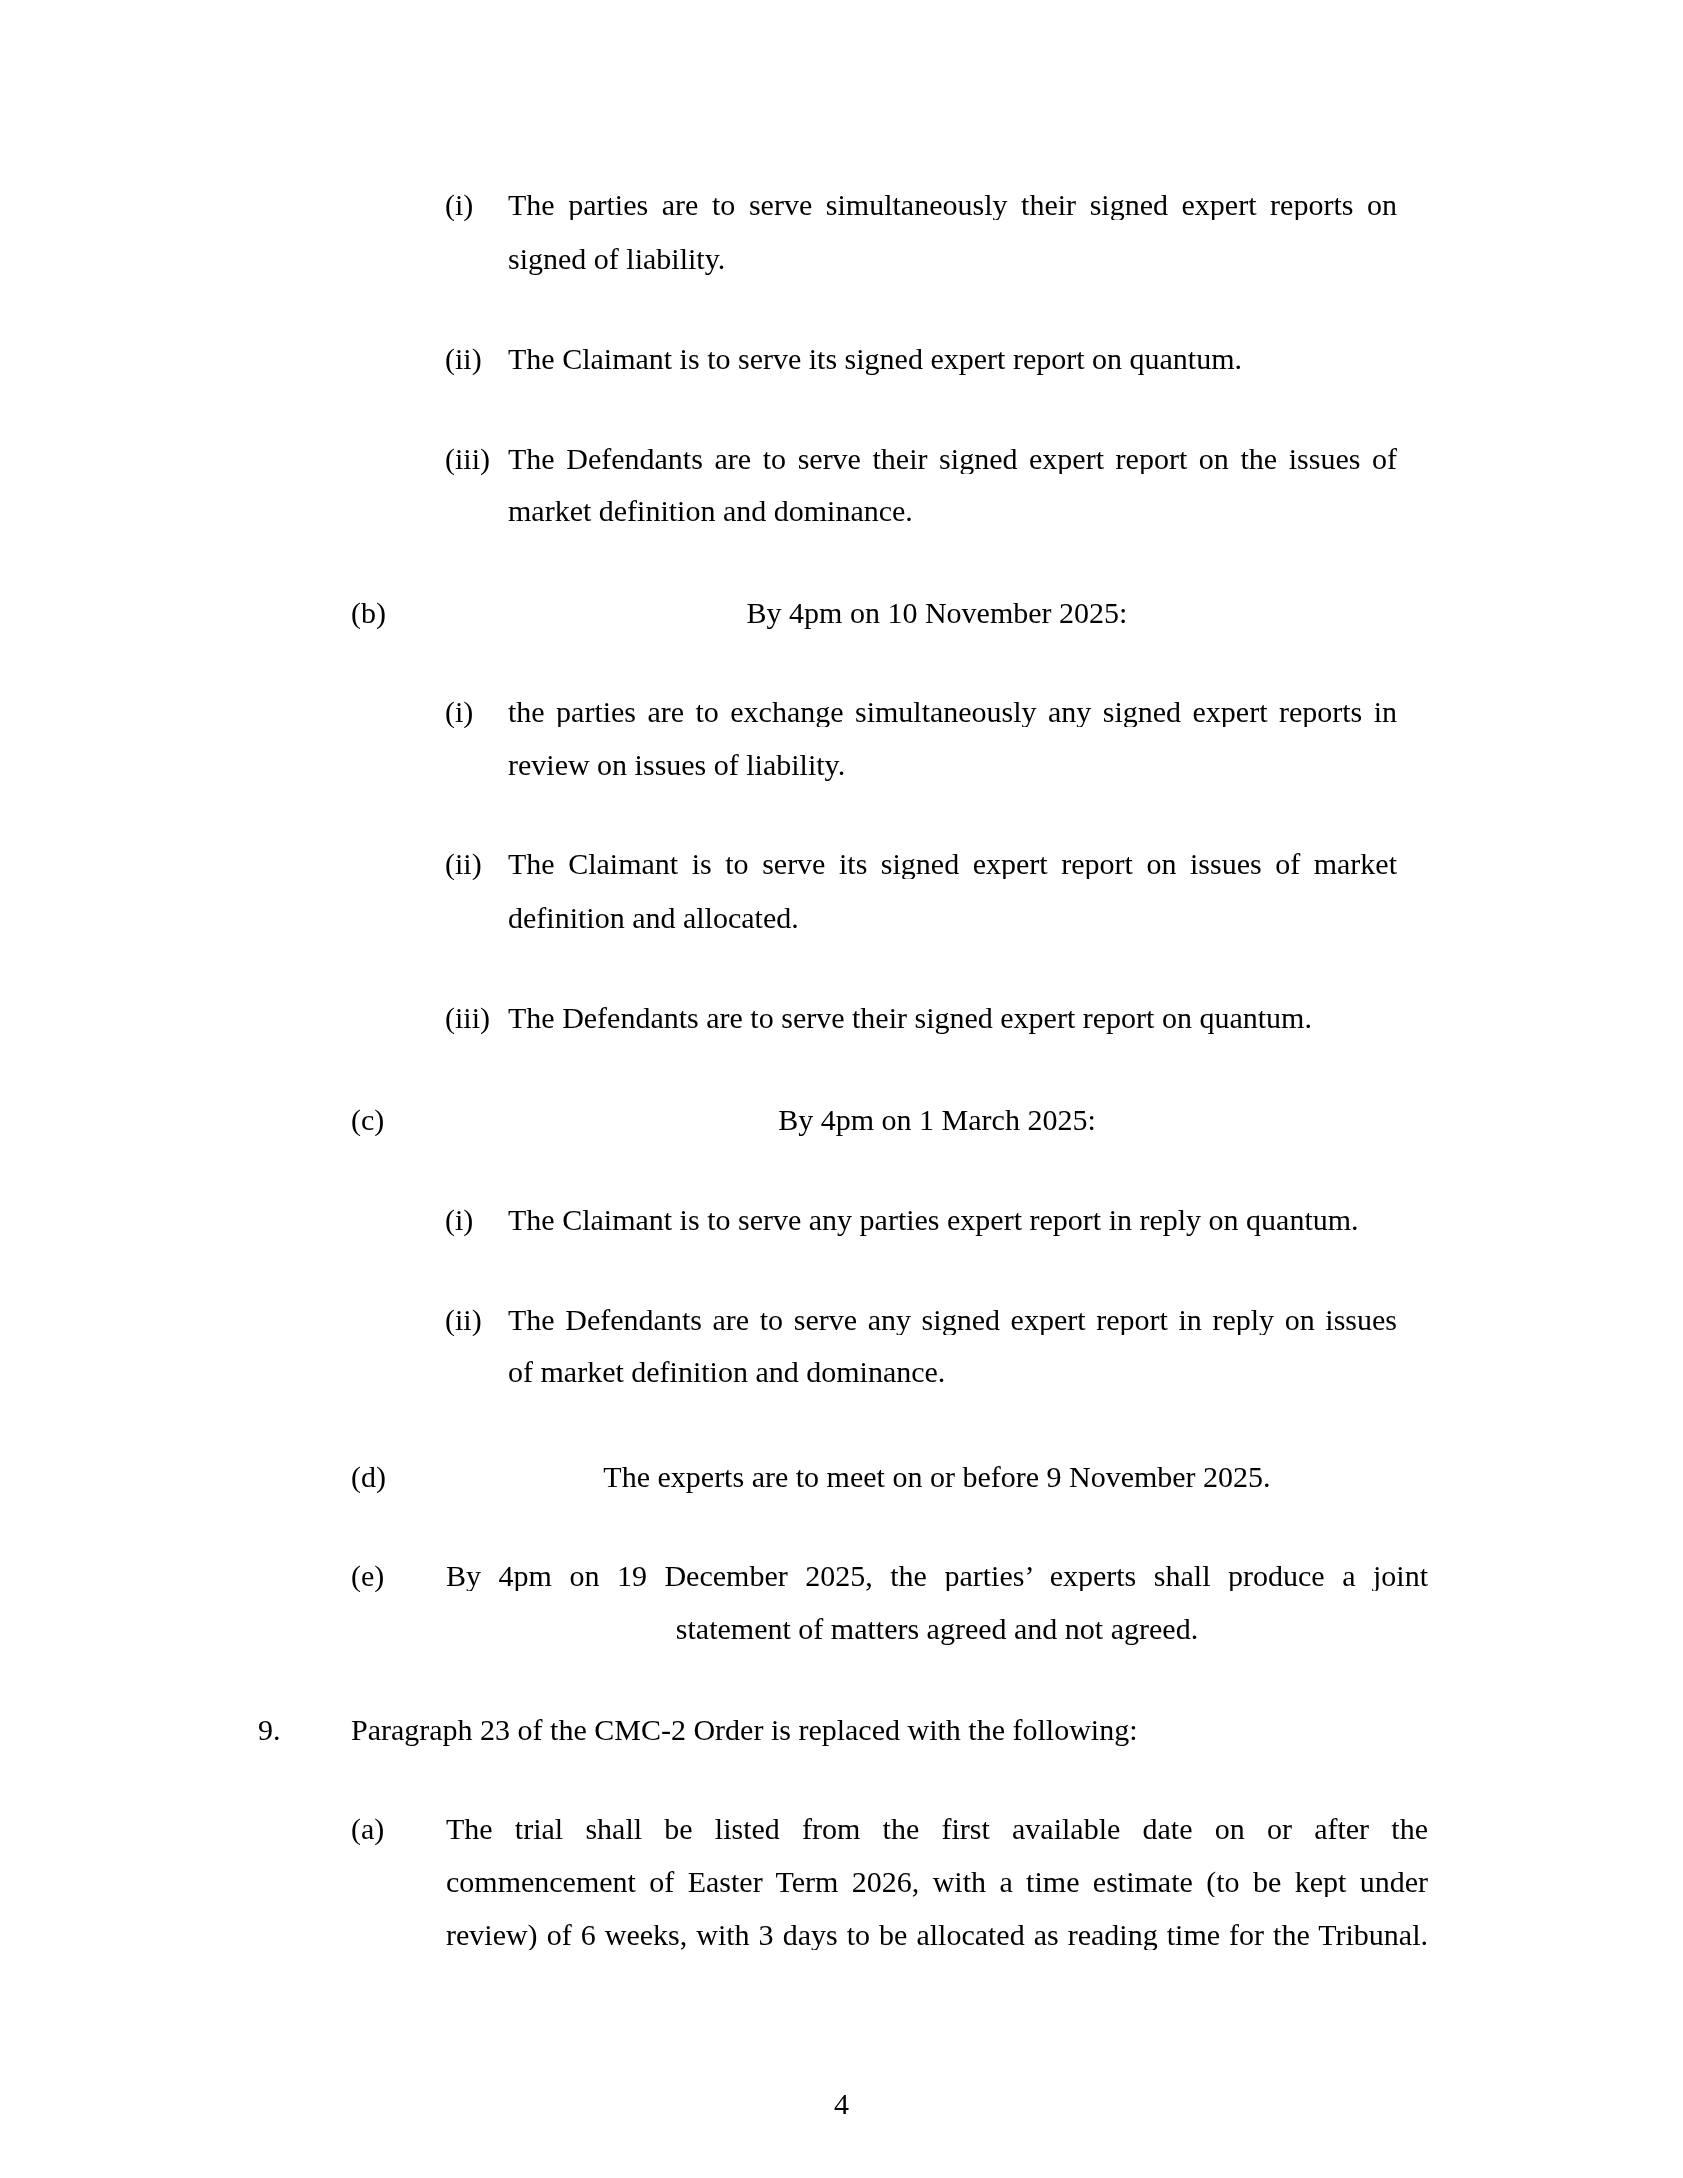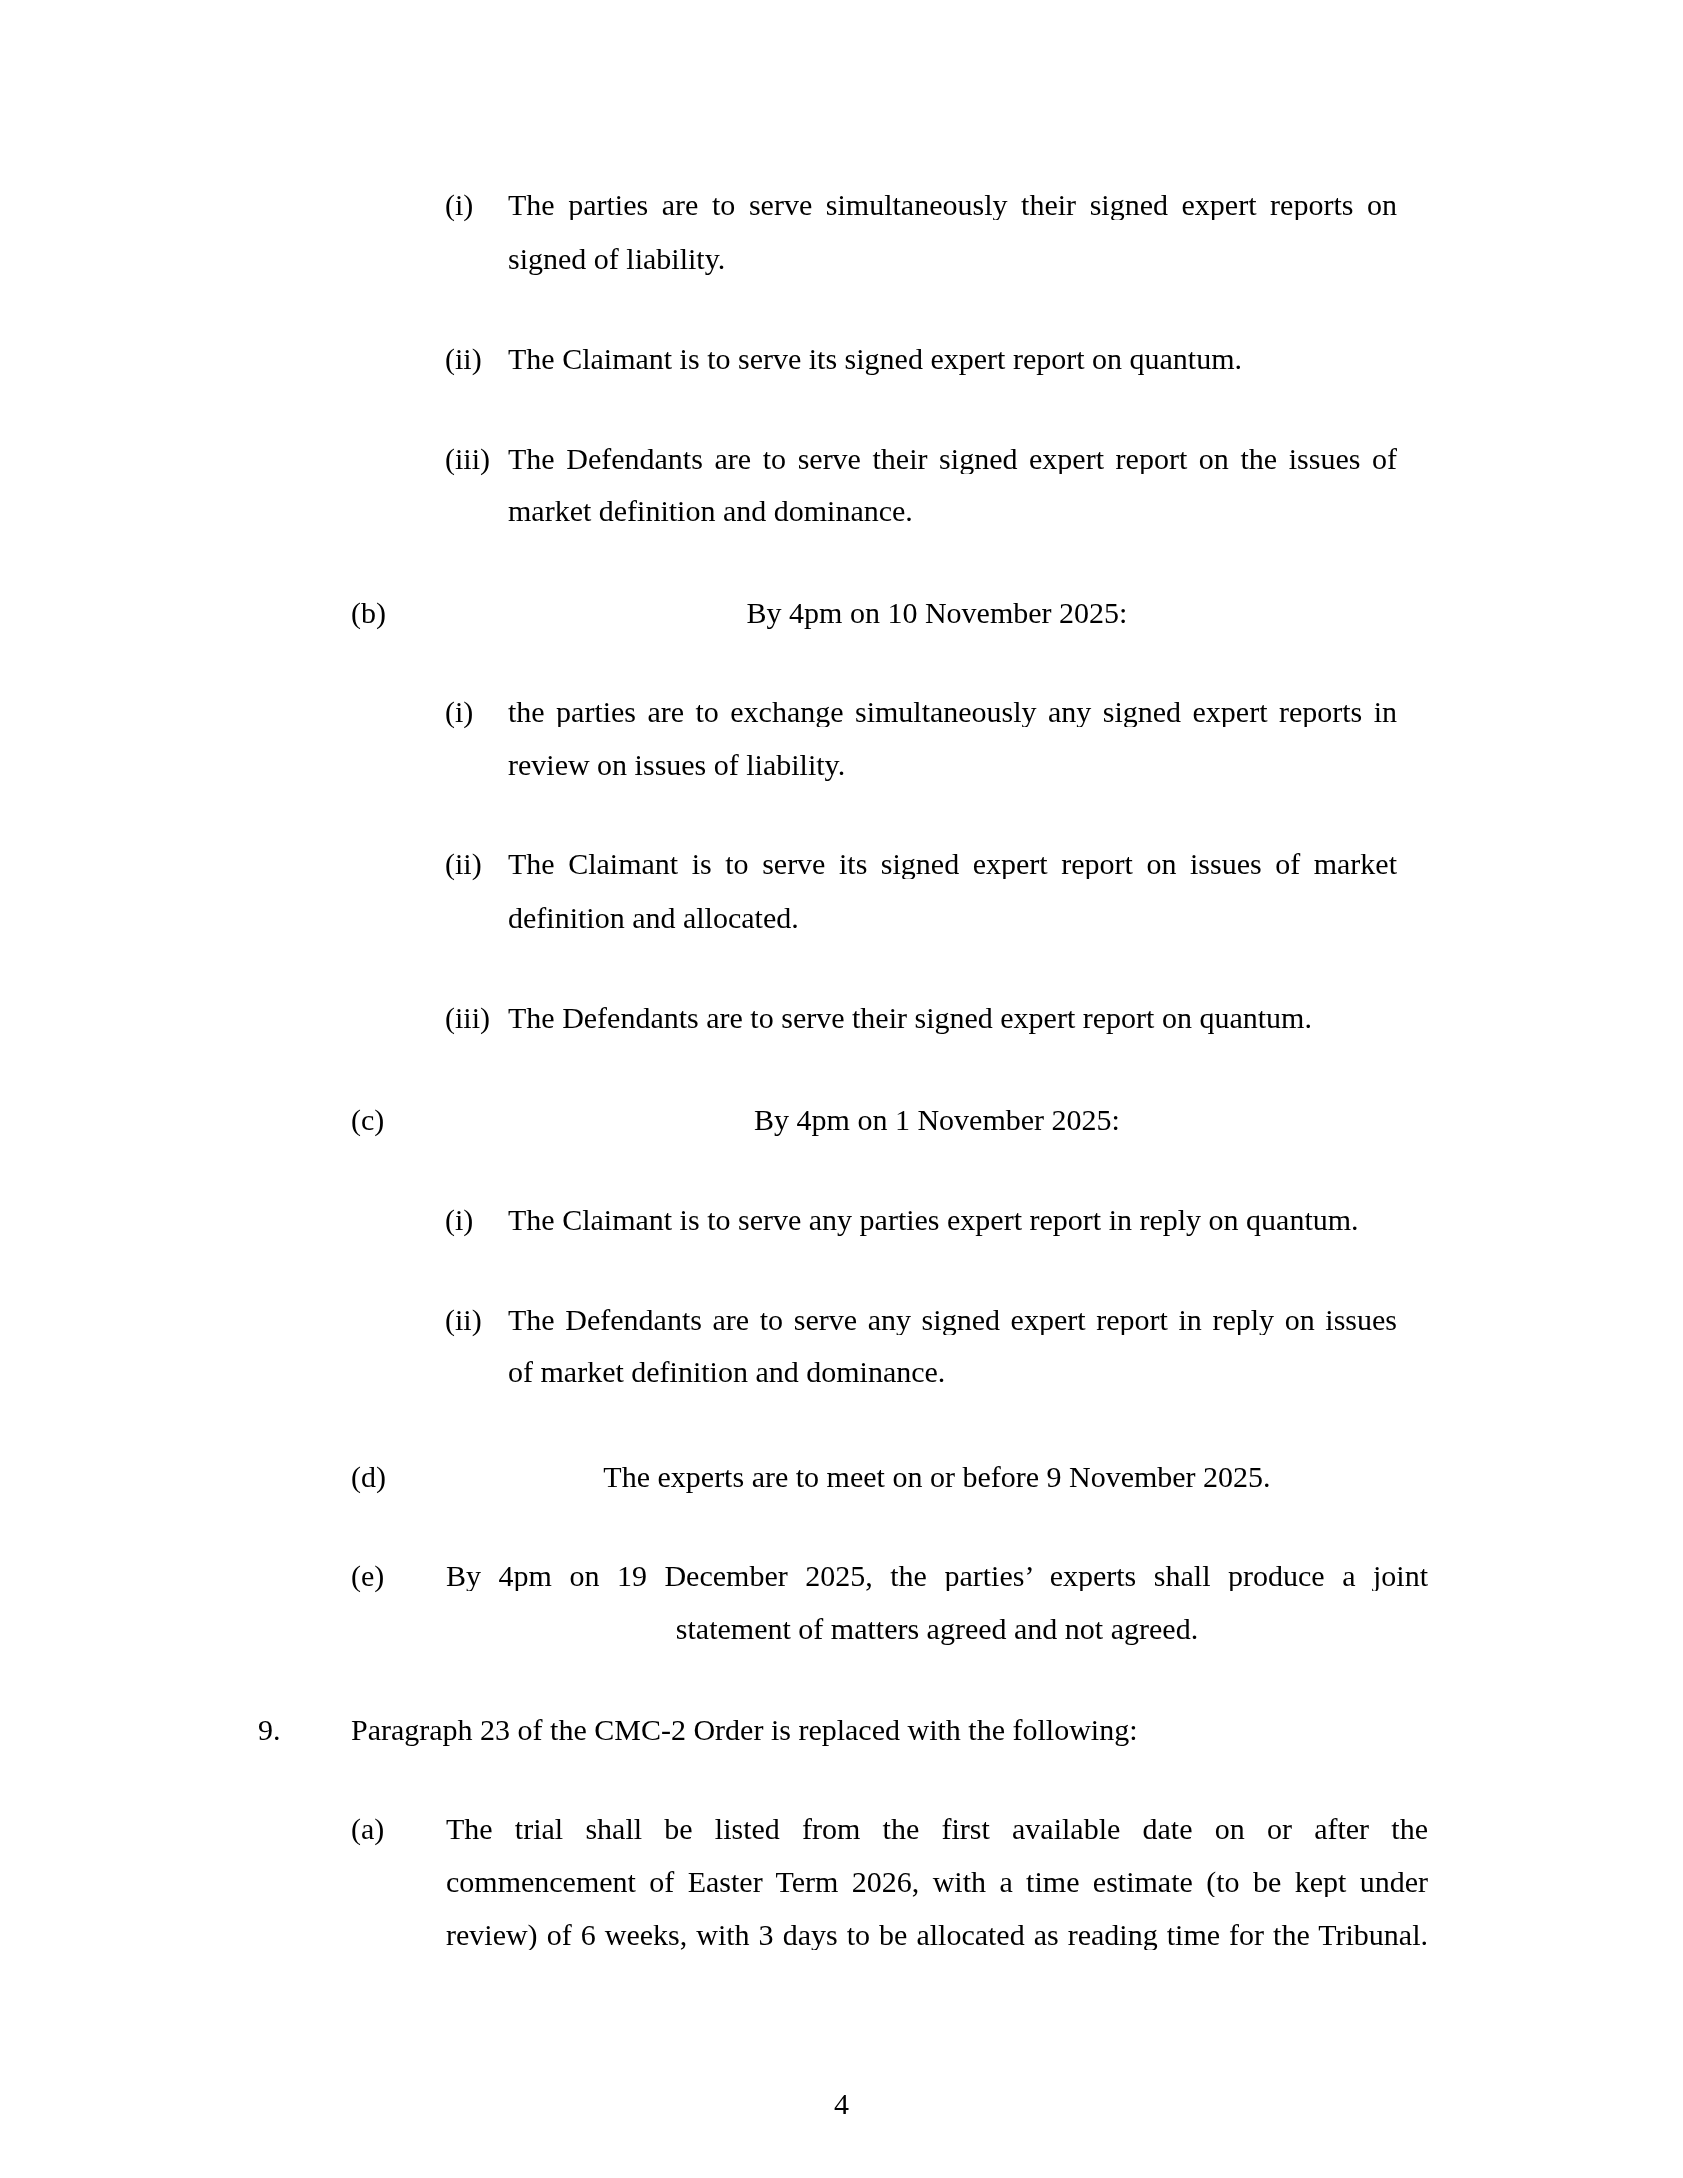--- a/index.html
+++ b/index.html
@@ -52,21 +52,21 @@
     <span class="ln l3-txt j" style="top:849px">The Claimant is to serve its signed expert report on issues of market</span>
     <span class="ln l3-txt" style="top:903px">definition and allocated.</span>
   </div>
   <div>
     <span class="lbl l3-lbl" style="top:1003px">(iii)</span>
     <span class="ln l3-txt" style="top:1003px">The Defendants are to serve their signed expert report on quantum.</span>
   </div>
 
   <div>
     <span class="lbl l2-lbl" style="top:1105px">(c)</span>
-    <span class="ln l2-txt" style="top:1105px">By 4pm on 1 November 2025:</span>
+    <span class="ln l2-txt" style="top:1105px">By 4pm on 1 March 2025:</span>
   </div>
   <div>
     <span class="lbl l3-lbl" style="top:1205px">(i)</span>
     <span class="ln l3-txt" style="top:1205px">The Claimant is to serve any parties expert report in reply on quantum.</span>
   </div>
   <div>
     <span class="lbl l3-lbl" style="top:1305px">(ii)</span>
     <span class="ln l3-txt j" style="top:1305px">The Defendants are to serve any signed expert report in reply on issues</span>
     <span class="ln l3-txt" style="top:1357px">of market definition and dominance.</span>
   </div>

